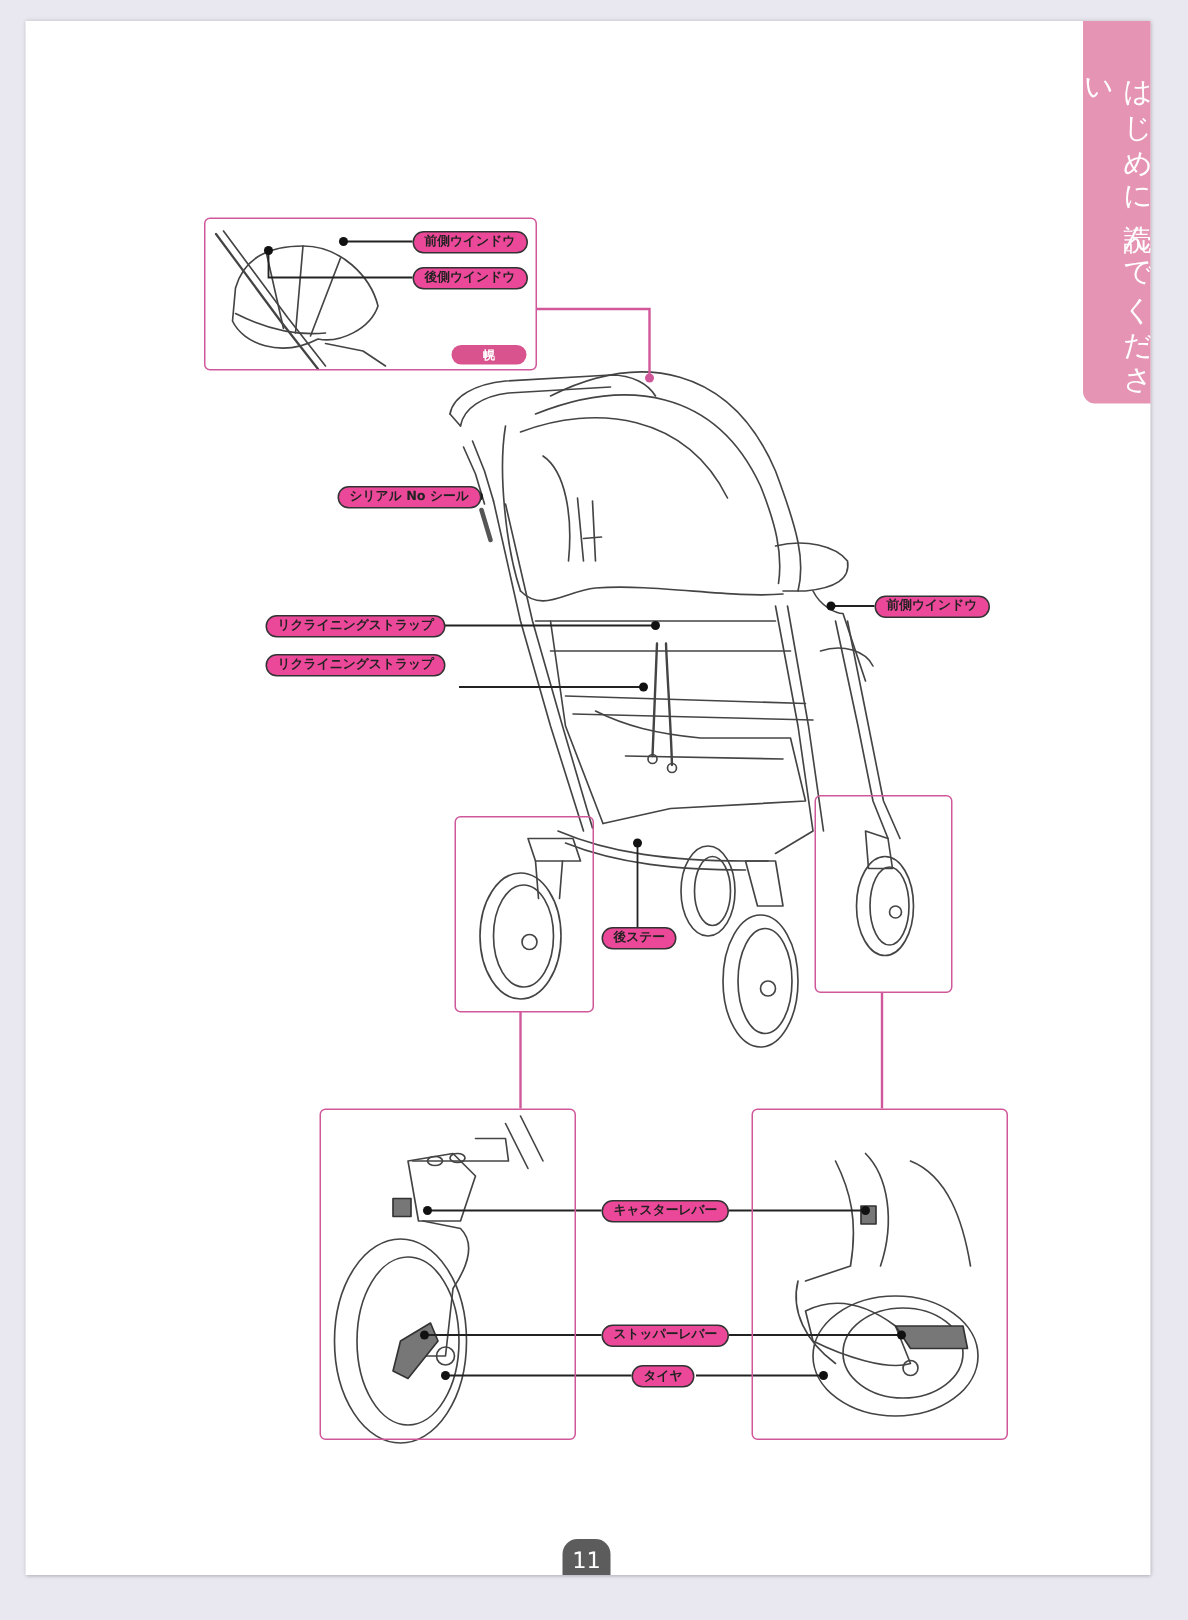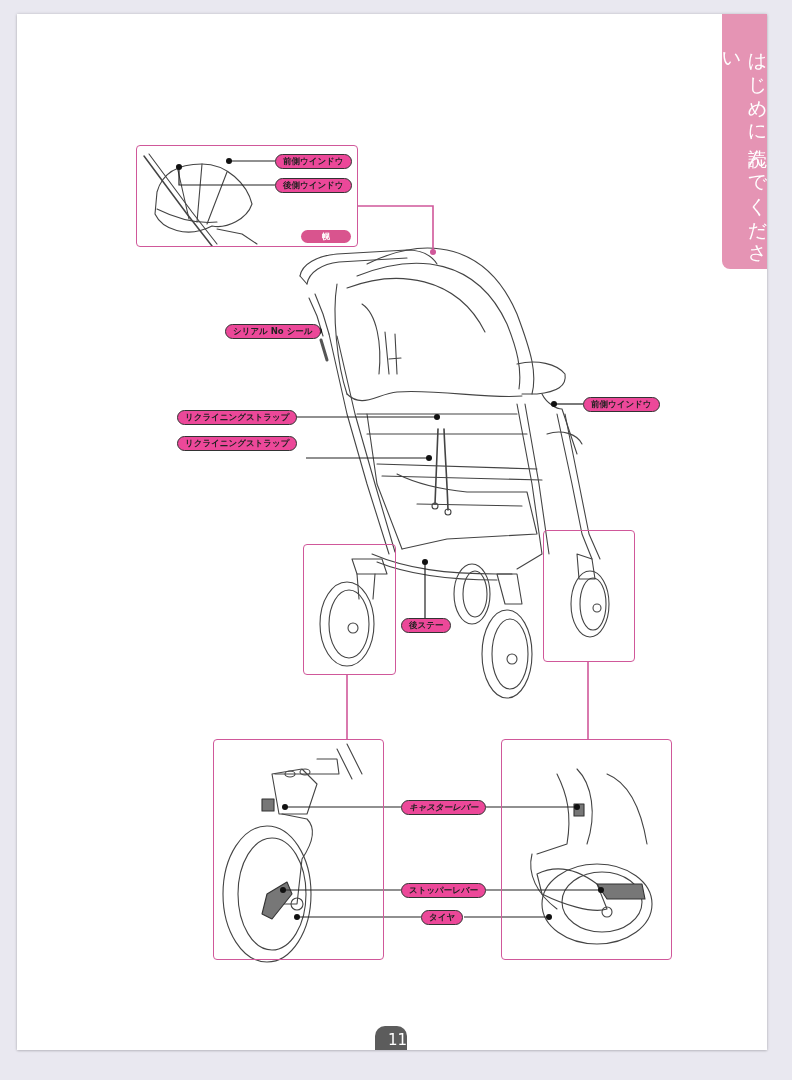--- a/index.html
+++ b/index.html
@@ -65,21 +65,21 @@
       border-radius: 4px;
       background: transparent;
     }
     .page-number {
       position: absolute; left: 358px; top: 1012px; width: 32px; height: 26px;
       background: #5c5c5c;
       border-radius: 10px 10px 0 0;
       color: #fff;
       font-size: 15px;
       line-height: 28px;
-      text-align: right;
+      text-align: center;
       font-family: "DejaVu Sans", sans-serif;
     }
   </style>
 </head>
 <body>
 
 <div class="viewer">
   <div class="page">
 
     <div class="side-tab">
@@ -236,19 +236,19 @@
     <div class="label" style="left:258px; top:140px;">前側ウインドウ</div>
     <div class="label" style="left:258px; top:164px;">後側ウインドウ</div>
     <div class="badge" style="left:284px; top:216px; width:50px;">幌</div>
 
     <div class="label" style="left:160px; top:310px;margin-left:48px;">シリアル No シール</div>
     <div class="label" style="left:160px; top:396px;">リクライニングストラップ</div>
     <div class="label" style="left:160px; top:422px;">リクライニングストラップ</div>
     <div class="label" style="left:566px; top:383px;">前側ウインドウ</div>
     <div class="label" style="left:384px; top:604px;">後ステー</div>
 
-    <div class="label" style="left:384px; top:786px;font-style:italic;">キャスターレバー</div>
+    <div class="label" style="left:384px; top:786px;">キャスターレバー</div>
     <div class="label" style="left:384px; top:869px;">ストッパーレバー</div>
     <div class="label" style="left:404px; top:896px;font-family:Liberation Serif, serif;">タイヤ</div>
 
     <div class="page-number">11</div>
   </div>
 </div>
 
 </body></html>

